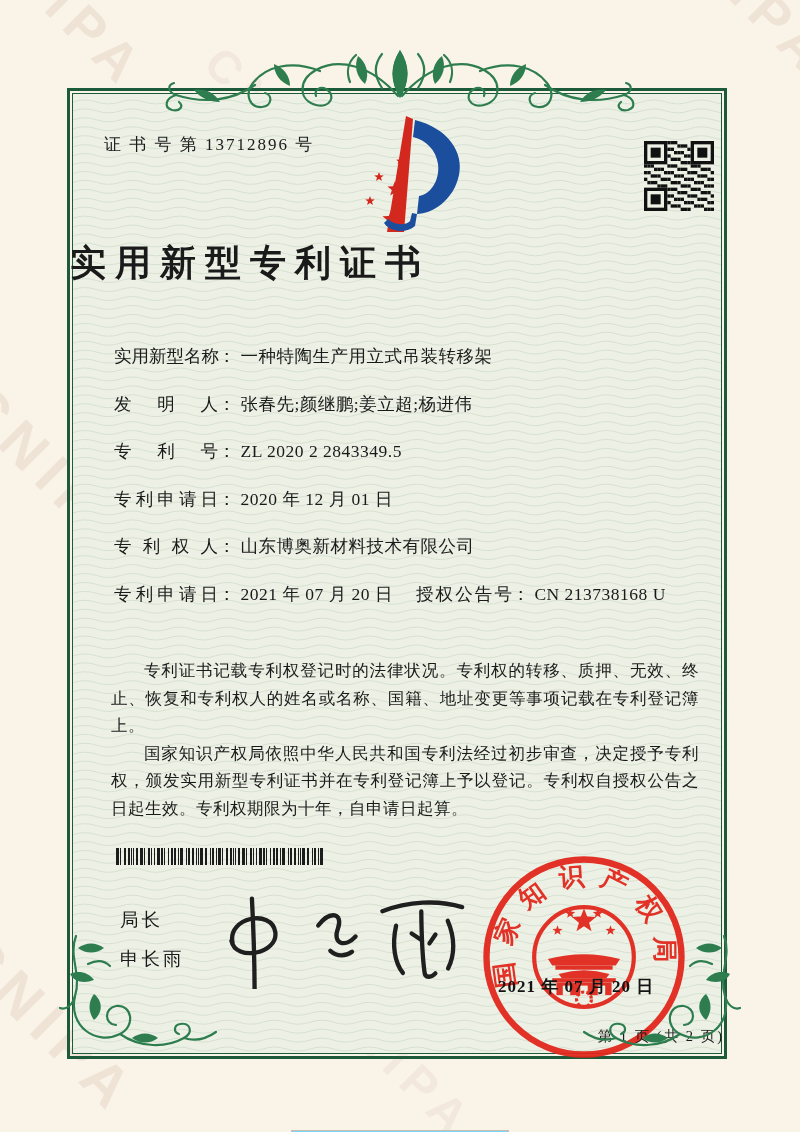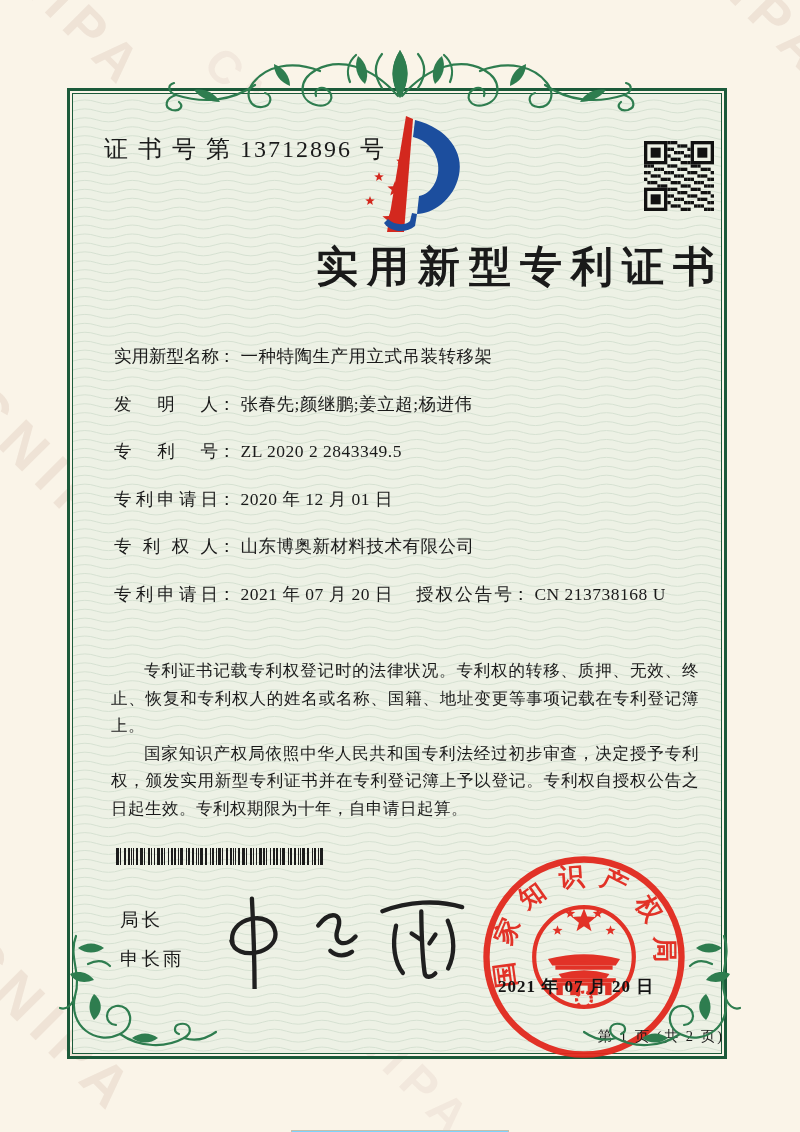--- a/index.html
+++ b/index.html
@@ -19,26 +19,26 @@
   .frame{
     position:absolute;left:67px;top:88px;width:660px;height:971px;
     border:3px solid #1b5a3a;z-index:2;box-sizing:border-box;
   }
   .frame-inner{
     position:absolute;inset:2px;border:1px solid #1b5a3a;
     background:#edf1e5;overflow:hidden;
   }
   svg.wavy{position:absolute;left:0;top:0;width:100%;height:100%}
   .content{position:absolute;inset:0;z-index:3}
-  .cert-no{position:absolute;left:34px;top:42px;font-size:24px;letter-spacing:2px}
+  .cert-no{position:absolute;left:34px;top:42px;font-size:17px;letter-spacing:2px}
   .qr{position:absolute;left:574px;top:50px;width:70px;height:70px}
   .logo{position:absolute;left:270px;top:22px;width:128px;height:124px}
   .title{
-    position:absolute;left:0;right:0;top:148px;text-align:right;
-    font-size:42px;font-weight:bold;letter-spacing:9px;
+    position:absolute;left:0;right:0;top:148px;text-align:left;
+    font-size:36px;font-weight:bold;letter-spacing:9px;
   }
   .fields{position:absolute;left:44px;top:252px;width:600px;font-size:17.5px}
   .row{margin-bottom:20.5px;white-space:nowrap;line-height:27px}
   .lbl{
     display:inline-block;width:104px;vertical-align:bottom;
     text-align:justify;text-align-last:justify;
   }
   .val{margin-left:5px;letter-spacing:0.5px}
   .pair2{margin-left:23px}
   .pair2 .lbl{width:96px}

